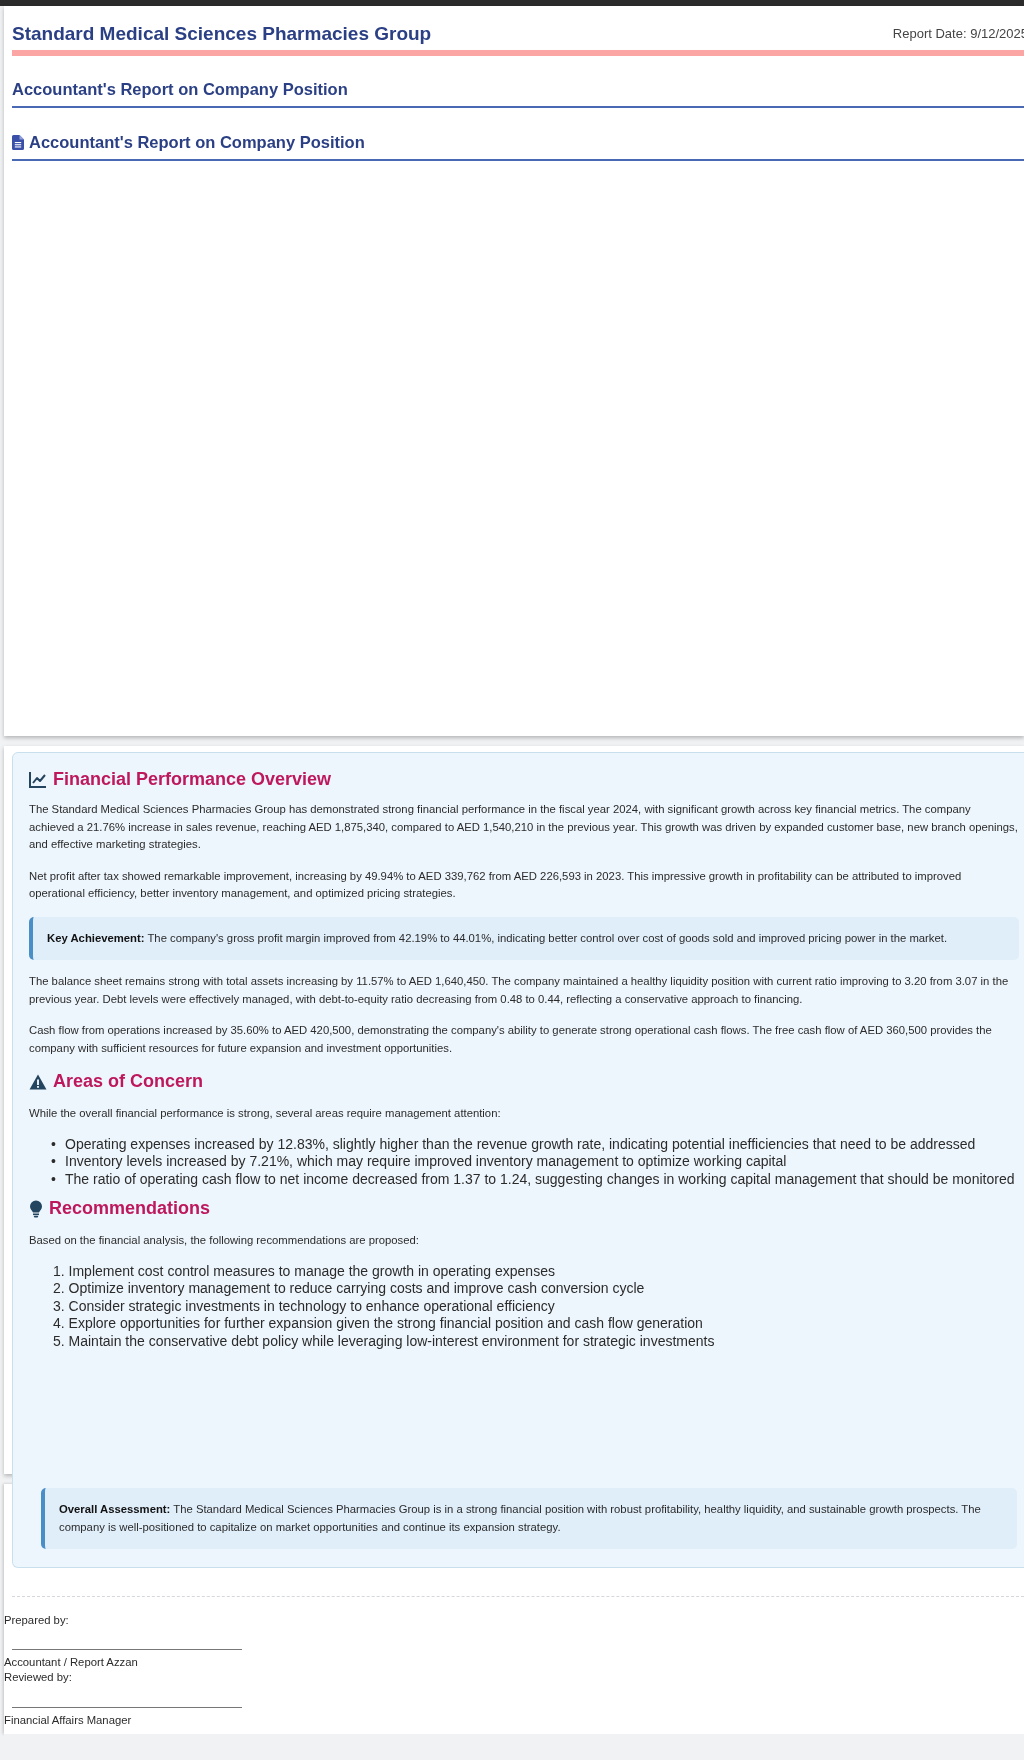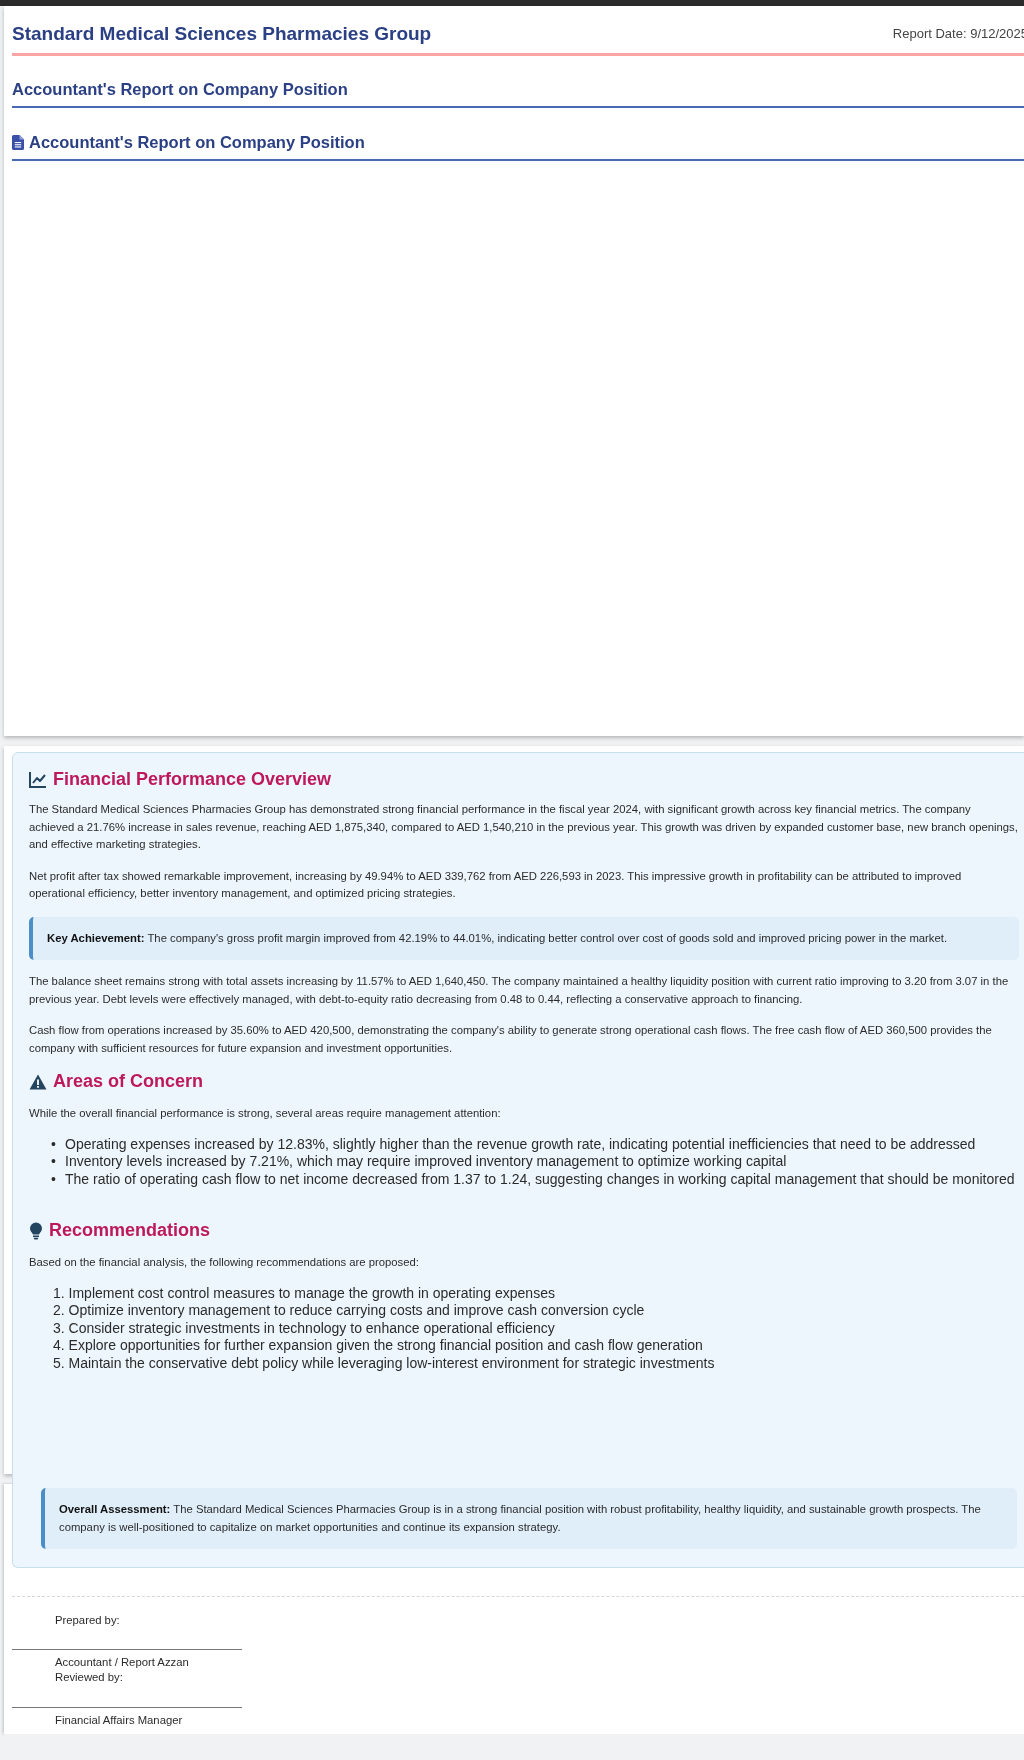--- a/index.html
+++ b/index.html
@@ -13,21 +13,21 @@
   .topbar { position: absolute; left: 0; top: 0; width: 1024px; height: 6px; background: #2b2b2b; }
 
   
   .page1 {
     position: absolute; left: 4px; top: 6px; width: 1020px; height: 730px;
     background: #ffffff;
     box-shadow: 0 2px 4px rgba(0,0,0,0.25);
   }
   .header-row {
     position: absolute; left: 8px; top: 0; width: 1012px; height: 50px;
-    border-bottom: 3px solid #fca5a5;
+    border-bottom: 6px solid #fca5a5;
   }
   .company-name {
     position: absolute; left: 0; top: 17px;
     font-size: 19px; font-weight: bold; color: #2a3f84;
   }
   .report-date {
     position: absolute; right: -4px; top: 20px;
     font-size: 13px; color: #444; white-space: nowrap;
   }
   .report-title {
@@ -88,21 +88,21 @@
     position: absolute; left: 8px; top: -10px; width: 1030px; height: 94px;
     background: #eef6fd;
     border: 1px solid #c8e0ee;
     border-top: none;
     border-radius: 0 0 6px 6px;
   }
   .assessment {
     position: absolute; left: 28px; top: 4px; width: 982px;
   }
   .dotted-sep { position: absolute; left: 8px; top: 112px; width: 1012px; border-top: 1px dashed #d4d8dd; }
-  .sign { position: absolute; left: 20px; font-size: 11.3px; color: #2b2b2b; padding-left: 31px; }
+  .sign { position: absolute; left: 0; font-size: 11.3px; color: #2b2b2b; }
   .sign-line { position: absolute; left: 8px; width: 230px; height: 1px; background: #777; }
   .bottom-gray { position: absolute; left: 4px; top: 1734px; width: 1020px; height: 26px; background: #f1f2f4; }
 </style>
 </head>
 <body>
 
 <div class="topbar"></div>
 
 <div class="page1">
   <div class="header-row">
@@ -150,21 +150,21 @@
         </svg>
         <span>Areas of Concern</span>
       </div>
       <p class="para" style="margin-top:13px;">While the overall financial performance is strong, several areas require management attention:</p>
       <ul class="concerns" style="margin-top:13px;">
         <li>Operating expenses increased by 12.83%, slightly higher than the revenue growth rate, indicating potential inefficiencies that need to be addressed</li>
         <li>Inventory levels increased by 7.21%, which may require improved inventory management to optimize working capital</li>
         <li>The ratio of operating cash flow to net income decreased from 1.37 to 1.24, suggesting changes in working capital management that should be monitored</li>
       </ul>
 
-      <div class="h2" style="margin-top:32px;">
+      <div class="h2" style="margin-top:10px;">
         <svg width="14" height="18" viewBox="0 0 14 18">
           <path d="M7 0.5 A6 6 0 0 1 13 6.5 C13 9 11 10.5 10 12.5 H4 C3 10.5 1 9 1 6.5 A6 6 0 0 1 7 0.5 Z" fill="#24455f"></path>
           <rect x="4" y="13.5" width="6" height="1.6" fill="#24455f"></rect>
           <rect x="4.8" y="15.8" width="4.4" height="1.6" rx="0.8" fill="#24455f"></rect>
         </svg>
         <span>Recommendations</span>
       </div>
       <p class="para" style="margin-top:13px;">Based on the financial analysis, the following recommendations are proposed:</p>
       <ol class="recs" style="margin-top:13px;">
         <li>1. Implement cost control measures to manage the growth in operating expenses</li>

